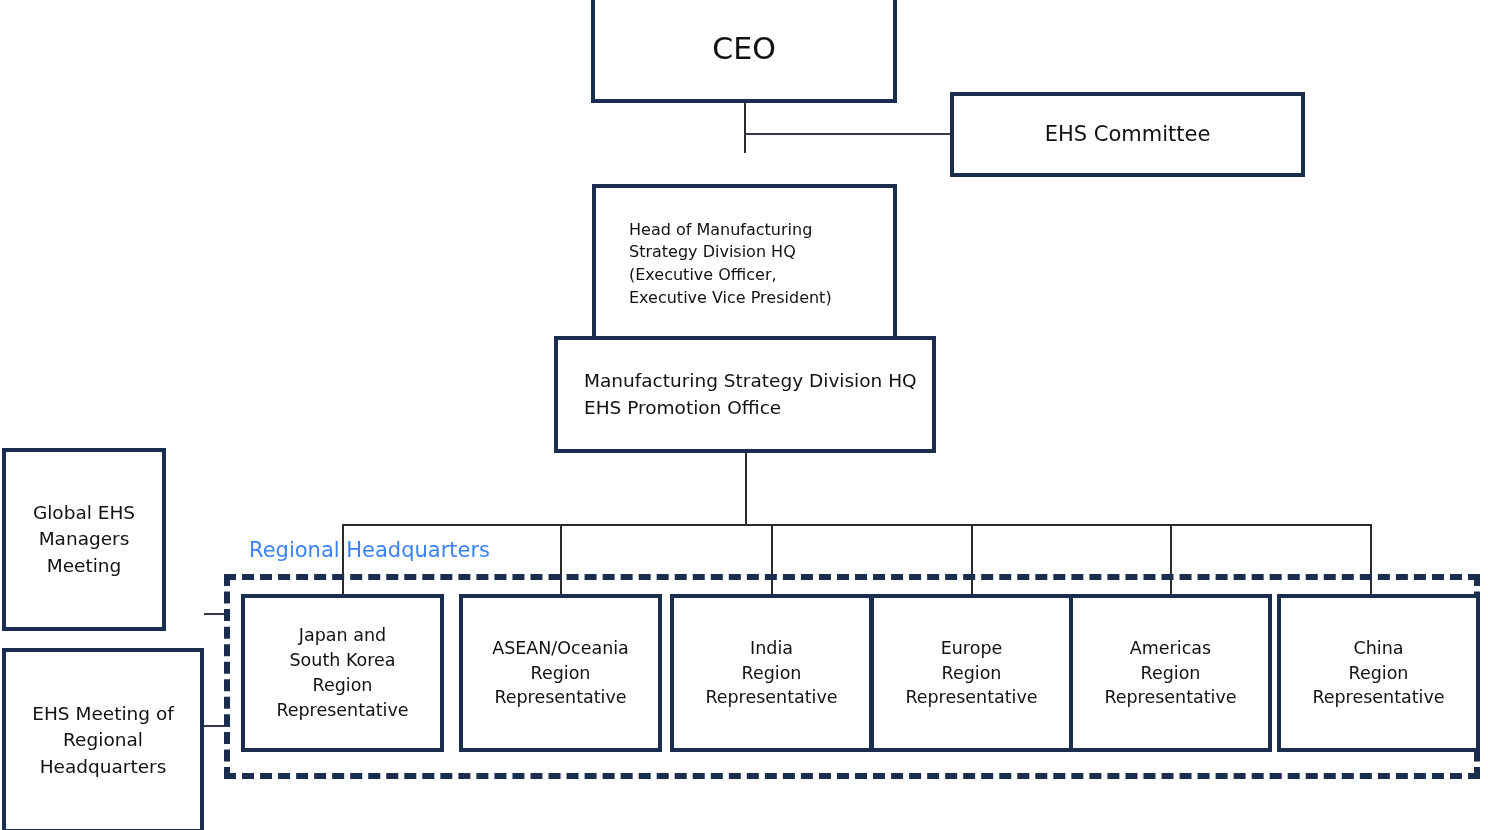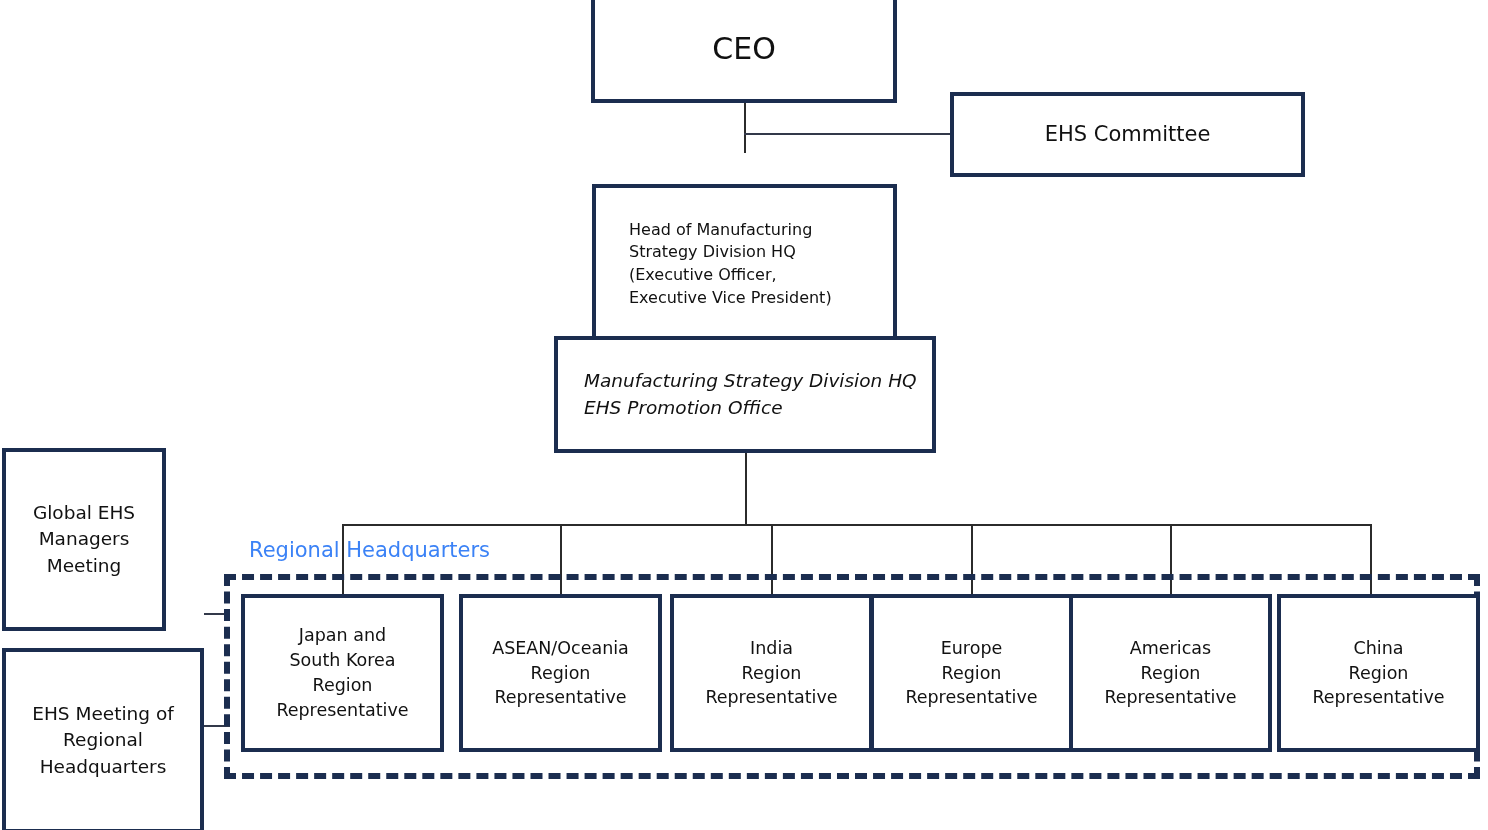--- a/index.html
+++ b/index.html
@@ -50,21 +50,20 @@
     margin-top: 32px;
   }
   #node-head-mfg .node-label {
     text-align: left;
     padding-left: 33px;
   }
   #node-ehs-office {
     left: 554px; top: 336px; width: 382px; height: 117px;
     justify-content: flex-start;
     font-size: 18.5px;
-    font-style: italic;
   }
   #node-ehs-office .node-label {
     text-align: left;
     padding-left: 26px;
   }
   #node-global-mgr {
     left: 2px; top: 448px; width: 164px; height: 183px;
     font-size: 18.5px;
   }
   #node-ehs-regional-mtg {

